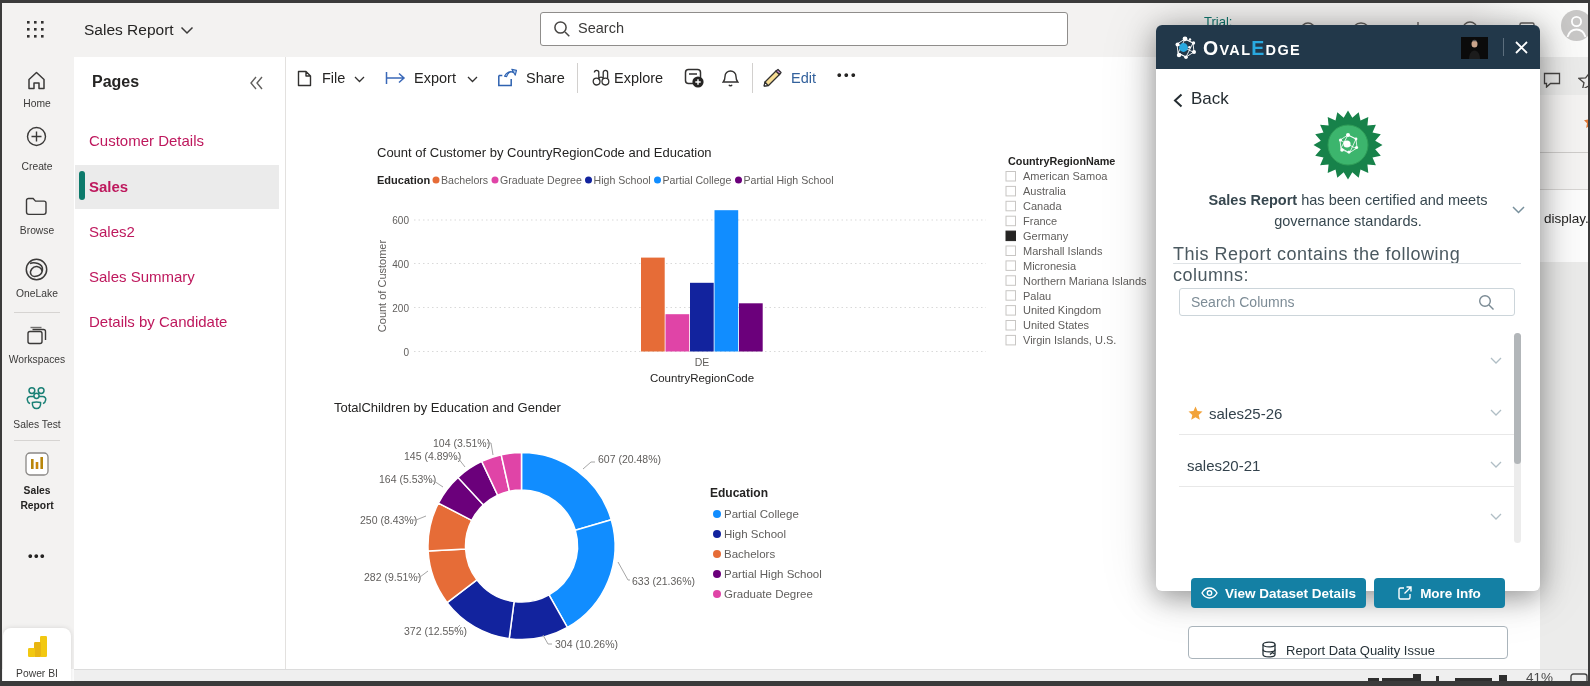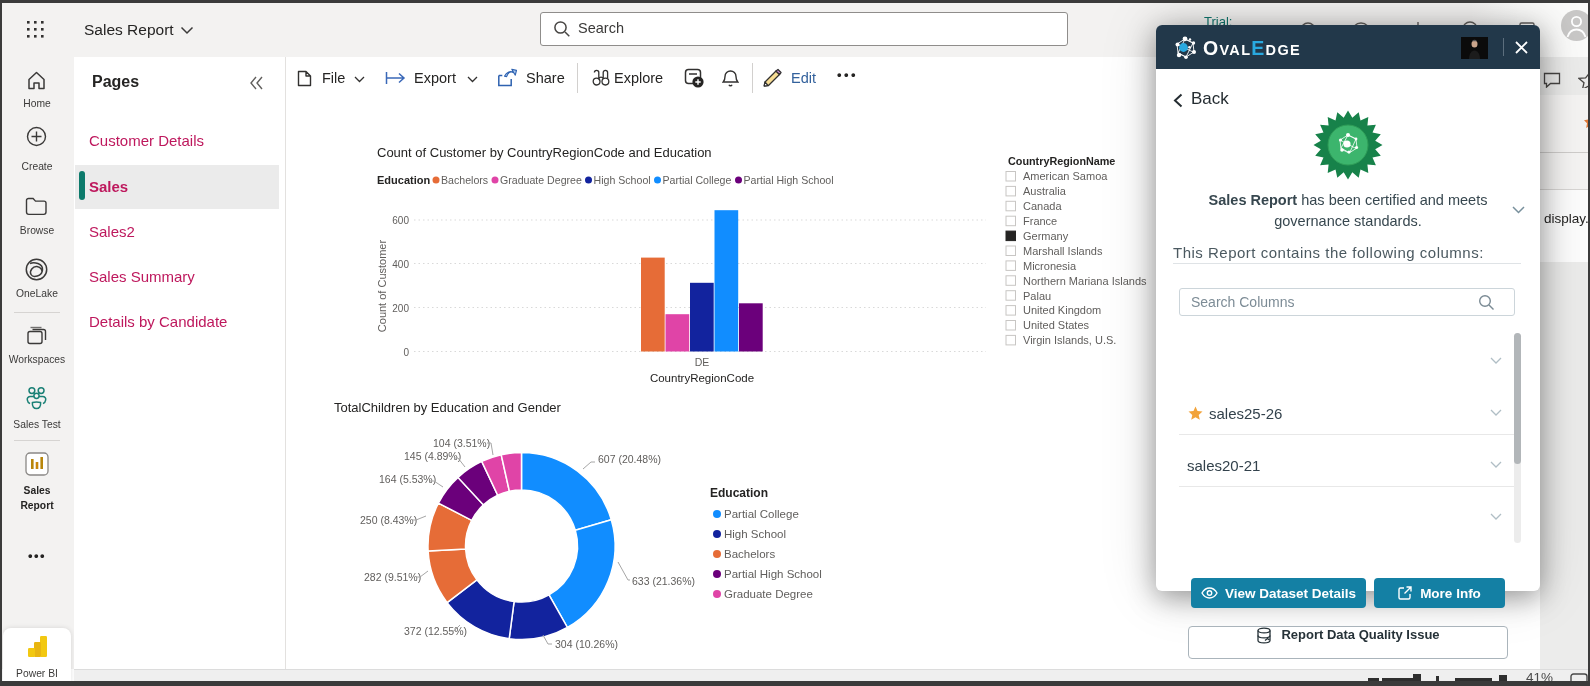--- a/index.html
+++ b/index.html
@@ -363,21 +363,21 @@
       <circle cx="35" cy="25" r="2" fill="#fff"></circle>
       <circle cx="43" cy="29" r="1.4" fill="#fff"></circle>
       <circle cx="43.5" cy="37.5" r="1.6" fill="#fff"></circle>
       <circle cx="36" cy="42" r="1.5" fill="#fff"></circle>
       <circle cx="34" cy="34" r="3.6" fill="#fff"></circle>
 </svg>
 <div class="abs" style="left:0;top:165px;width:384px;text-align:center;font-size:14.5px;color:#37474f;line-height:21px"><b>Sales Report</b> has been certified and meets<br>governance standards.</div>
 <svg class="abs" style="left:356px;top:181px" width="13" height="8" viewBox="0 0 13 8">
       <path d="M1 1l5.5 5.5L12 1" fill="none" stroke="#78909c" stroke-width="1.5"></path>
     </svg>
-<div class="abs" style="left:17px;top:219px;font-size:15px;letter-spacing:0.5px;color:#4b5960">This Report contains the following columns:</div>
+<div class="abs" style="left:17px;top:219px;font-size:18px;letter-spacing:0.5px;color:#4b5960">This Report contains the following columns:</div>
 <div class="abs" style="left:17px;top:238px;width:348px;height:1px;background:#dfe3e6"></div>
 <div class="abs" style="left:23px;top:263px;width:336px;height:28px;border:1px solid #ccd5da;border-radius:3px"></div>
 <div class="abs" style="left:35px;top:269px;font-size:14px;color:#7d8c96">Search Columns</div>
 <svg class="abs" style="left:322px;top:269px" width="17" height="17" viewBox="0 0 17 17">
       <circle cx="7" cy="7" r="5.3" fill="none" stroke="#7a8a94" stroke-width="1.4"></circle>
       <path d="M11 11l4.5 4.5" stroke="#7a8a94" stroke-width="1.4"></path>
     </svg>
 <div class="abs srow" style="top:358px"><svg width="15" height="15" viewBox="0 0 15 15" style="margin:0 6px 0 9px">
         <path d="M7.5 0.5l2 4.6 5 .5-3.8 3.3 1.1 4.9-4.3-2.6-4.3 2.6 1.1-4.9L.5 5.6l5-.5z" fill="#f2a33a"></path>
       </svg>sales25-26</div>
@@ -396,21 +396,21 @@
     </svg>
 <div class="abs" style="left:358px;top:308px;width:7px;height:210px;background:#ececec;border-radius:4px"></div>
     <div class="abs" style="left:358px;top:308px;width:7px;height:131px;background:#b2b6b9;border-radius:4px"></div>
 <div class="abs oebtn" style="left:35px;top:553px;width:175px;height:30px"><svg width="17" height="12" viewBox="0 0 17 12" style="margin-right:7px">
         <path d="M1 6C3 2.5 5.6 1 8.5 1S14 2.5 16 6c-2 3.5-4.6 5-7.5 5S3 9.5 1 6z" fill="none" stroke="#fff" stroke-width="1.4"></path>
         <circle cx="8.5" cy="6" r="2.2" fill="none" stroke="#fff" stroke-width="1.4"></circle>
       </svg>View Dataset Details</div>
 <div class="abs oebtn" style="left:218px;top:553px;width:131px;height:30px"><svg width="14" height="14" viewBox="0 0 14 14" style="margin-right:8px">
         <path d="M6 2H2.5A1.5 1.5 0 0 0 1 3.5v8A1.5 1.5 0 0 0 2.5 13h8A1.5 1.5 0 0 0 12 11.5V8M8.5 1H13v4.5M13 1L6.5 7.5" fill="none" stroke="#fff" stroke-width="1.4"></path>
       </svg>More Info</div>
-<div class="abs" style="left:32px;top:601px;width:320px;height:33px;border:1px solid #aab4bb;border-radius:4px;background:#fff;display:flex;align-items:flex-start;justify-content:center;font-size:13px;font-weight:bold;color:#263238"><svg width="16" height="17" viewBox="0 0 16 17" style="margin-right:9px">
+<div class="abs" style="left:32px;top:601px;width:320px;height:33px;border:1px solid #aab4bb;border-radius:4px;background:#fff;display:flex;align-items:flex-end;justify-content:center;font-size:13px;font-weight:normal;color:#263238"><svg width="16" height="17" viewBox="0 0 16 17" style="margin-right:9px">
         <g fill="none" stroke="#263238" stroke-width="1.3">
           <ellipse cx="8" cy="3.5" rx="6" ry="2.4"></ellipse>
           <path d="M2 3.5v10c0 1.3 2.7 2.4 6 2.4s6-1.1 6-2.4v-10"></path>
           <path d="M2 8.5c0 1.3 2.7 2.4 6 2.4s6-1.1 6-2.4"></path>
           <path d="M9 13.5l2.5-2 2 1.5"></path>
         </g>
       </svg>Report Data Quality Issue</div>
 </div>
 
 <div class="abs frame" style="left:0;top:0;width:1590px;height:3px"></div>

